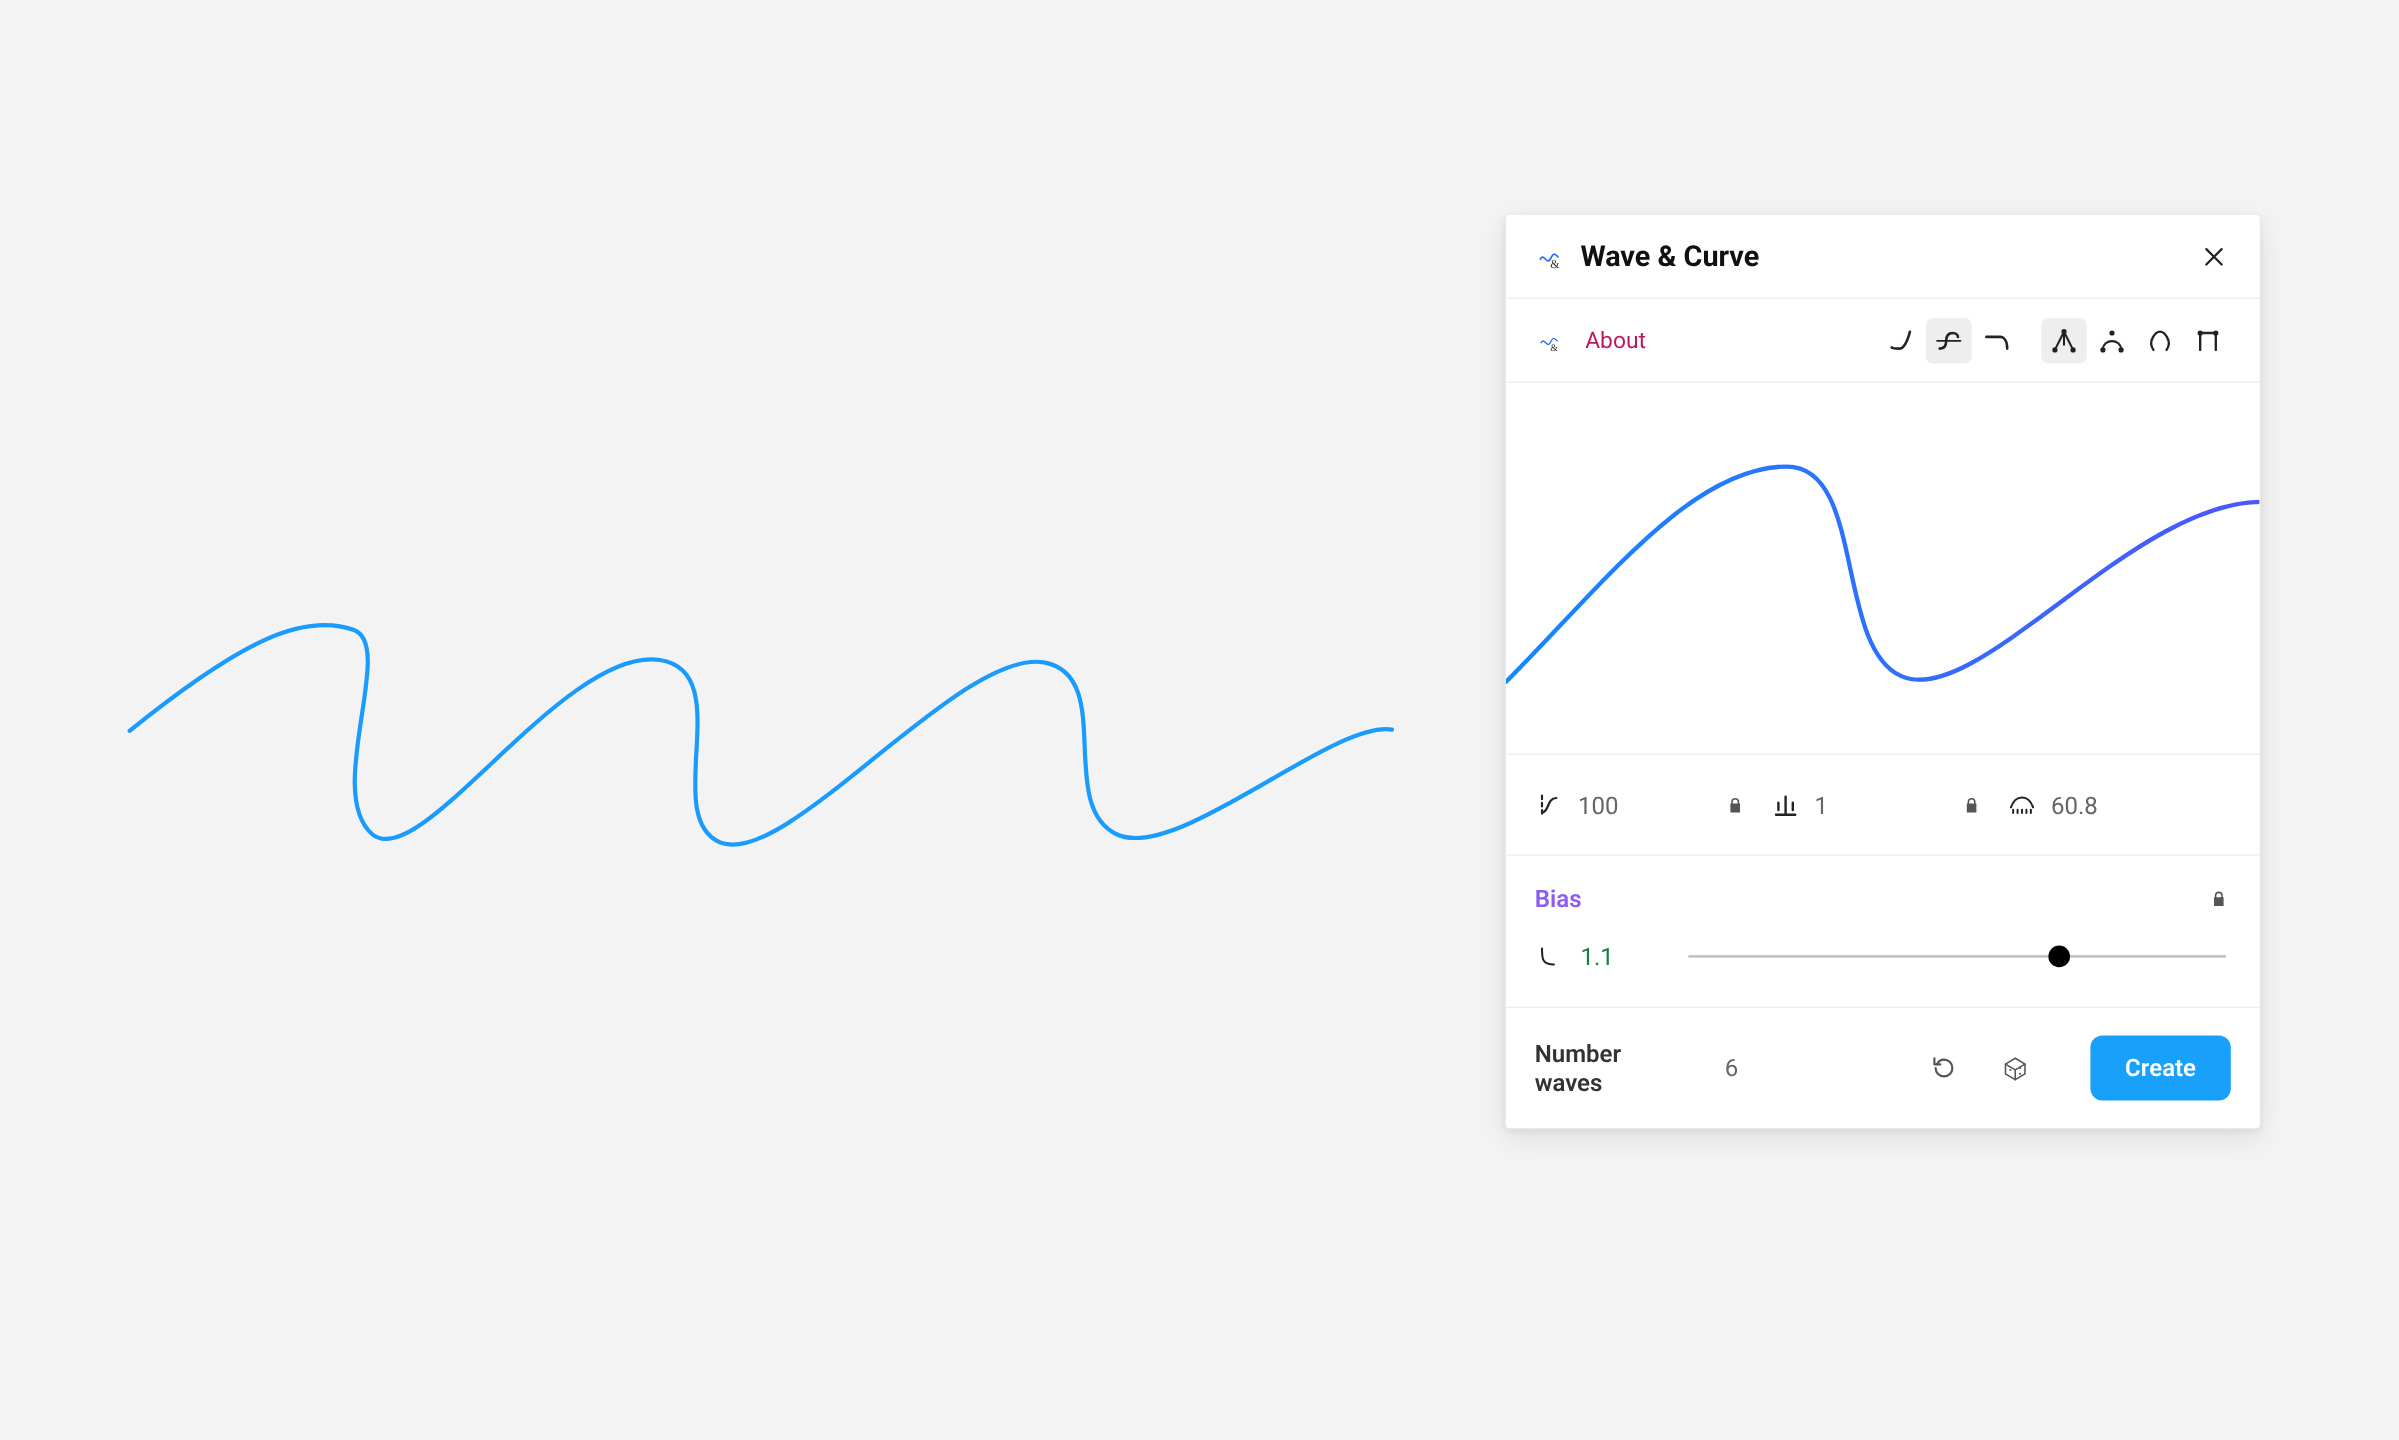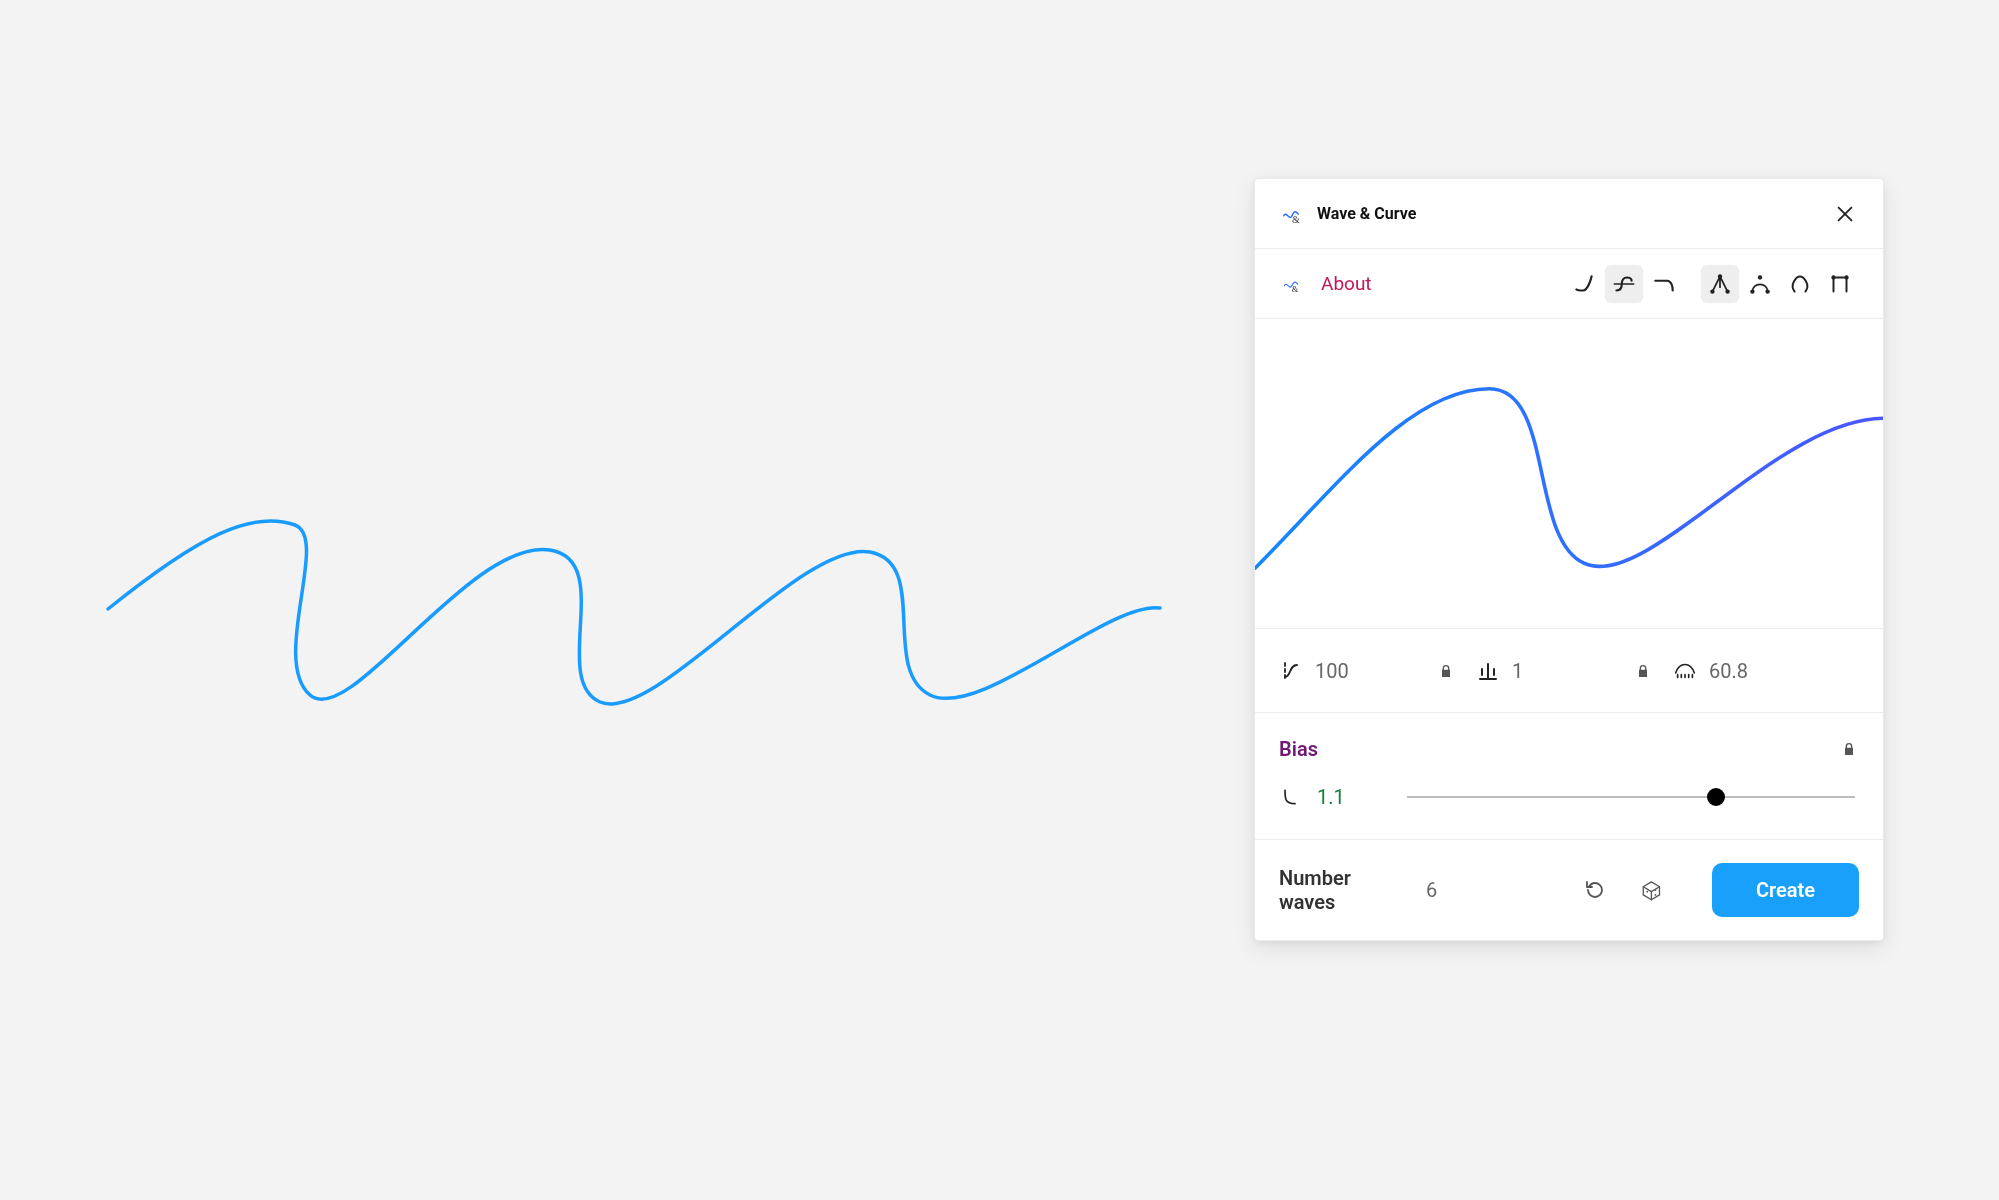--- a/index.html
+++ b/index.html
@@ -41,21 +41,21 @@
     height: 70px;
     padding: 0 24px;
     border-bottom: 1px solid #ececec;
   }
   .titlebar .title-icon {
     width: 24px; height: 24px;
     display:flex;align-items:center;justify-content:center;
     margin-right: 14px;
   }
   .titlebar .title-text {
-    font-size: 16px;
+    font-size: 24px;
     font-weight: 700;
     color: #111;
     flex: 0 0 auto;
   }
   .titlebar .spacer { flex: 1; }
   .titlebar .close-btn {
     width: 28px; height: 28px;
     display:flex;align-items:center;justify-content:center;
     cursor: pointer;
     color:#222;
@@ -116,21 +116,21 @@
   .param-group .p-val { font-size: 20px; color:#666; min-width: 50px;}
   .param-group .p-lock { margin-left: auto; color:#555; width:20px;height:20px;display:flex;align-items:center;justify-content:center;}
 
   
   .bias-section {
     border-bottom: 1px solid #ececec;
     padding: 24px 24px 30px 24px;
   }
   .bias-header {
     display:flex; align-items:center;
-    font-size: 20px; font-weight:600; color:#701a75;
+    font-size: 20px; font-weight:600; color:#8b5cf6;
   }
   .bias-header .spacer{flex:1;}
   .bias-header .p-lock{color:#555;width:20px;height:20px;display:flex;align-items:center;justify-content:center;}
   .bias-body {
     display:flex; align-items:center; gap: 16px;
     margin-top: 24px;
   }
   .bias-body .c-icon { width:22px;height:22px; display:flex;align-items:center;justify-content:center;color:#222;}
   .bias-body .c-val { width:40px; font-size: 20px; color:#15803d;}
   .slider-wrap { flex:1; padding:0 4px; margin-left: 30px;}
@@ -152,21 +152,21 @@
   .bottom-row .val-wrap { width: 140px; margin-left: 28px;}
   .bottom-row .spacer { flex:1; }
   .bottom-row .icon-btn {
     width:40px;height:40px;border-radius:6px;
     display:flex;align-items:center;justify-content:center;
     color:#555; cursor:pointer;
   }
   .create-btn {
     margin-left: 14px;
     height: 54px;
-    padding: 0 44px;
+    padding: 0 29px;
     border-radius: 10px;
     background:#18a0fb;
     color:#fff;
     font-size: 20px;
     font-weight:600;
     display:flex;align-items:center;justify-content:center;
     cursor:pointer;
   }
 
   

